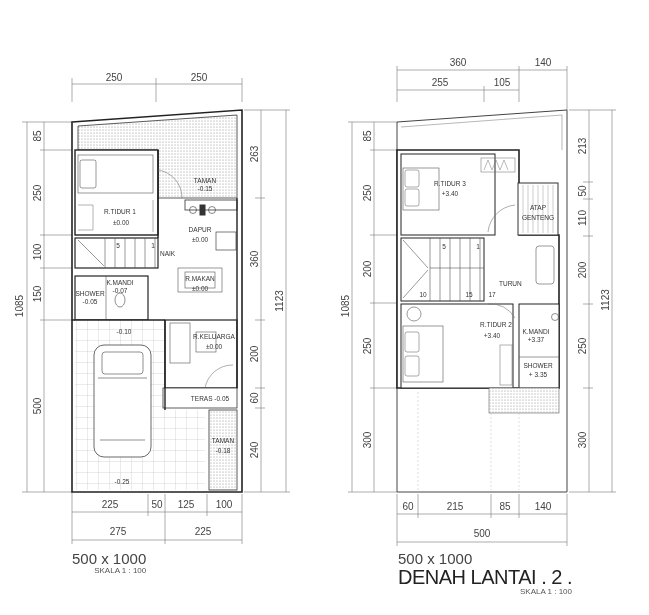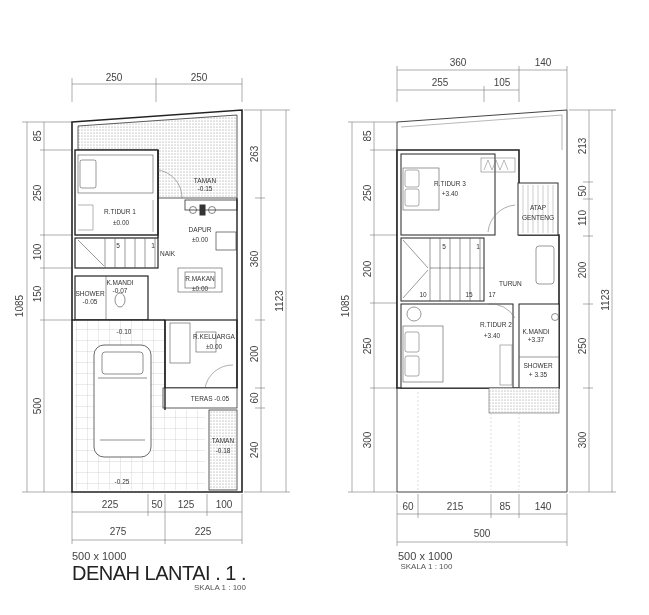--- a/index.html
+++ b/index.html
@@ -1,21 +1,21 @@
 <!DOCTYPE html>
 <html><head>
 <meta charset="utf-8">
 <style>
   html,body{margin:0;padding:0;background:#fff;}
   body{width:649px;height:615px;position:relative;overflow:hidden;font-family:"Liberation Sans",sans-serif;color:#333;}
   svg{position:absolute;left:0;top:0;}
   .dim{font-family:"Liberation Sans",sans-serif;font-size:10px;fill:#444;}
   .lbl{font-family:"Liberation Sans",sans-serif;font-size:6.5px;fill:#333;}
   .title-block{position:absolute;line-height:1;}
-  .t-size{font-size:11px;color:#444;}
+  .t-size{font-size:15px;color:#444;}
   .t-main{font-size:20px;color:#222;letter-spacing:-0.5px;margin-top:1px;}
   .t-scale{font-size:8px;color:#555;margin-top:1px;text-align:right;}
 </style>
 </head>
 <body>
 
 <svg width="649" height="615" viewBox="0 0 649 615">
   <defs>
     <pattern id="dots" width="3" height="3" patternUnits="userSpaceOnUse">
       <rect width="3" height="3" fill="#fff"></rect>
@@ -326,20 +326,20 @@
     <text class="lbl" x="492" y="338" text-anchor="middle">+3.40</text>
     <text class="lbl" x="536" y="334" text-anchor="middle">K.MANDI</text>
     <text class="lbl" x="536" y="342" text-anchor="middle">+3.37</text>
     <text class="lbl" x="538" y="368" text-anchor="middle">SHOWER</text>
     <text class="lbl" x="538" y="377" text-anchor="middle">+ 3.35</text>
   </g>
 </svg>
 
 <div class="title-block" style="left:72px;top:551px;">
   <div class="t-size">500 x 1000</div>
-  <div class="t-main">DENAH LANTAI . 1 .</div>
   <div class="t-scale">SKALA  1  :  100</div>
 </div>
 
 <div class="title-block" style="left:398px;top:551px;">
   <div class="t-size">500 x 1000</div>
+  <div class="t-main">DENAH LANTAI . 2 .</div>
   <div class="t-scale">SKALA  1  :  100</div>
 </div>
 
 </body></html>

